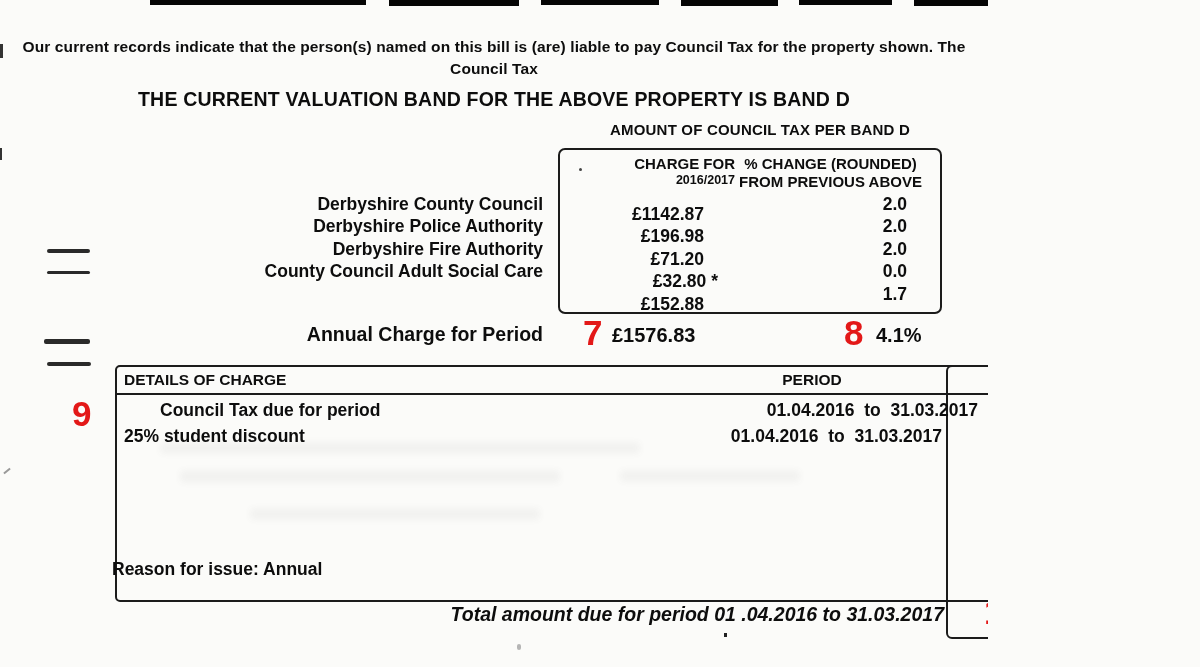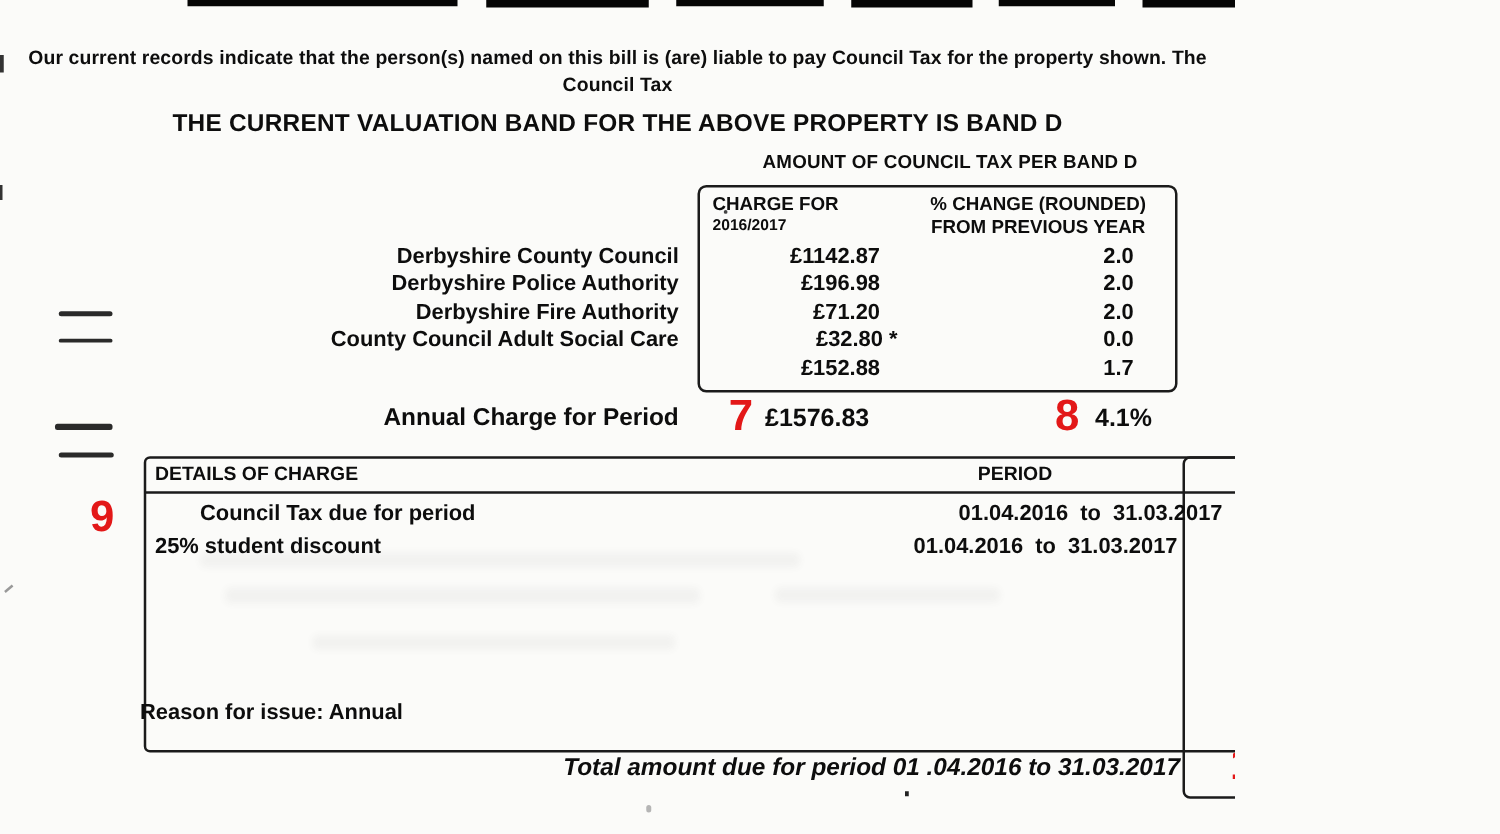--- a/index.html
+++ b/index.html
@@ -30,29 +30,29 @@
     font-size:15.5px;line-height:21.5px;letter-spacing:.1px;}
 
   .band-heading{position:absolute;top:88px;left:0;right:0;text-align:center;
     font-size:19.5px;letter-spacing:.2px;}
 
   .amount-title{position:absolute;top:121px;left:460px;width:600px;text-align:center;
     font-size:15px;letter-spacing:.2px;}
 
   .band-box{position:absolute;left:558px;top:148px;width:380px;height:162px;
     border:2.5px solid #1b1b1b;border-radius:7px;}
-  .bb-c1{position:absolute;left:10px;top:5px;width:165px;text-align:left;
+  .bb-c1{position:absolute;left:10px;top:5px;width:165px;text-align:right;
     font-size:15px;line-height:17px;}
   .bb-c1 .yr{font-size:12.5px;line-height:16px;}
   .bb-c2{position:absolute;left:168px;top:5px;width:205px;text-align:center;
     font-size:15px;line-height:18px;}
   .bb-dot{position:absolute;left:19px;top:18px;width:3px;height:3px;background:#444;border-radius:50%;}
 
   .b-label{position:absolute;left:100px;width:443px;text-align:right;font-size:17.5px;}
-  .b-charge{position:absolute;left:552px;width:152px;text-align:right;font-size:17.5px;}
+  .b-charge{position:absolute;left:552px;width:152px;text-align:right;font-size:17.5px;margin-top:10px;}
   .b-charge.star{width:166px;}
   .b-change{position:absolute;left:805px;width:102px;text-align:right;font-size:17.5px;}
 
   .red{color:#e31818;}
   .marker{position:absolute;font-size:35px;line-height:36px;}
   .mk7{left:583px;top:315px;}
   .mk8{left:844px;top:315px;}
   .mk9{left:72px;top:396px;}
   .mk10{left:984px;top:594px;}
 
@@ -120,21 +120,21 @@
   <div class="amount-title">AMOUNT OF COUNCIL TAX PER BAND D</div>
 
   <div class="band-box">
     <div class="bb-dot"></div>
     <div class="bb-c1">
       <div>CHARGE FOR</div>
       <div class="yr">2016/2017</div>
     </div>
     <div class="bb-c2">
       <div>% CHANGE (ROUNDED)</div>
-      <div>FROM PREVIOUS YEAR</div>
+      <div>FROM PREVIOUS ABOVE</div>
     </div>
   </div>
 
   <div class="b-label" style="top:194px">Derbyshire County Council</div>
   <div class="b-charge" style="top:194px">£1142.87</div>
   <div class="b-change" style="top:194px">2.0</div>
 
   <div class="b-label" style="top:216px">Derbyshire Police Authority</div>
   <div class="b-charge" style="top:216px">£196.98</div>
   <div class="b-change" style="top:216px">2.0</div>

